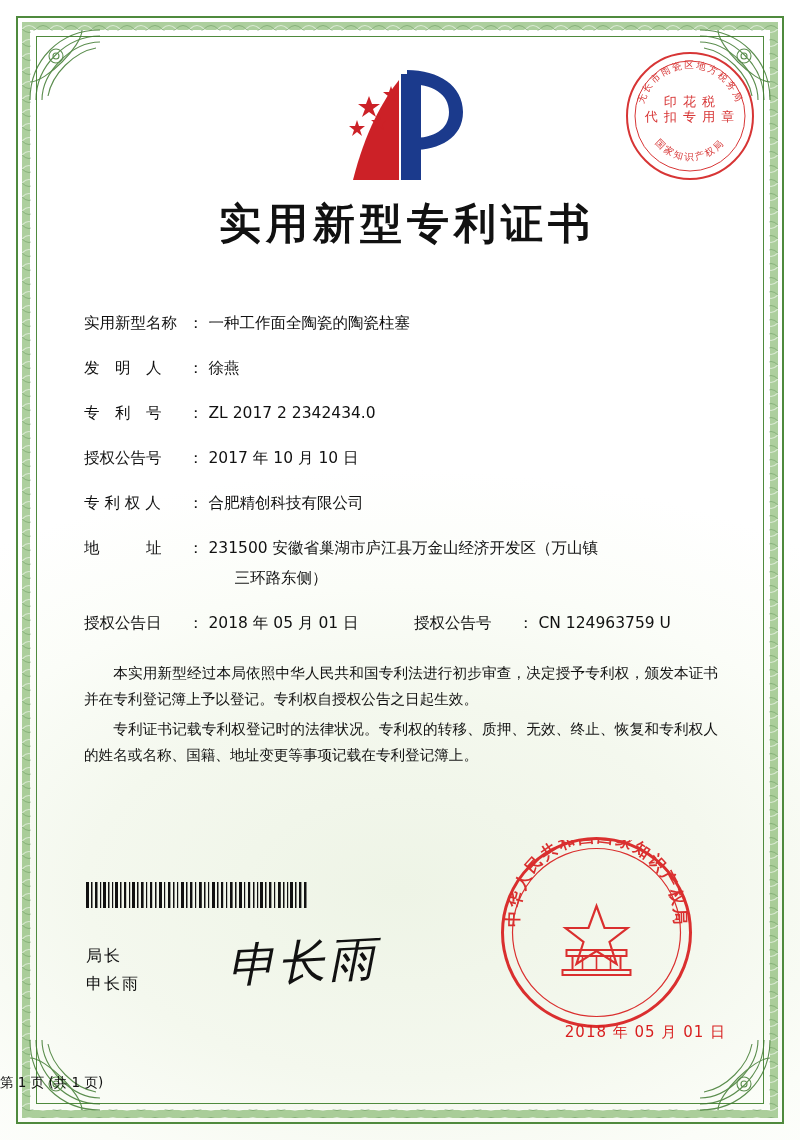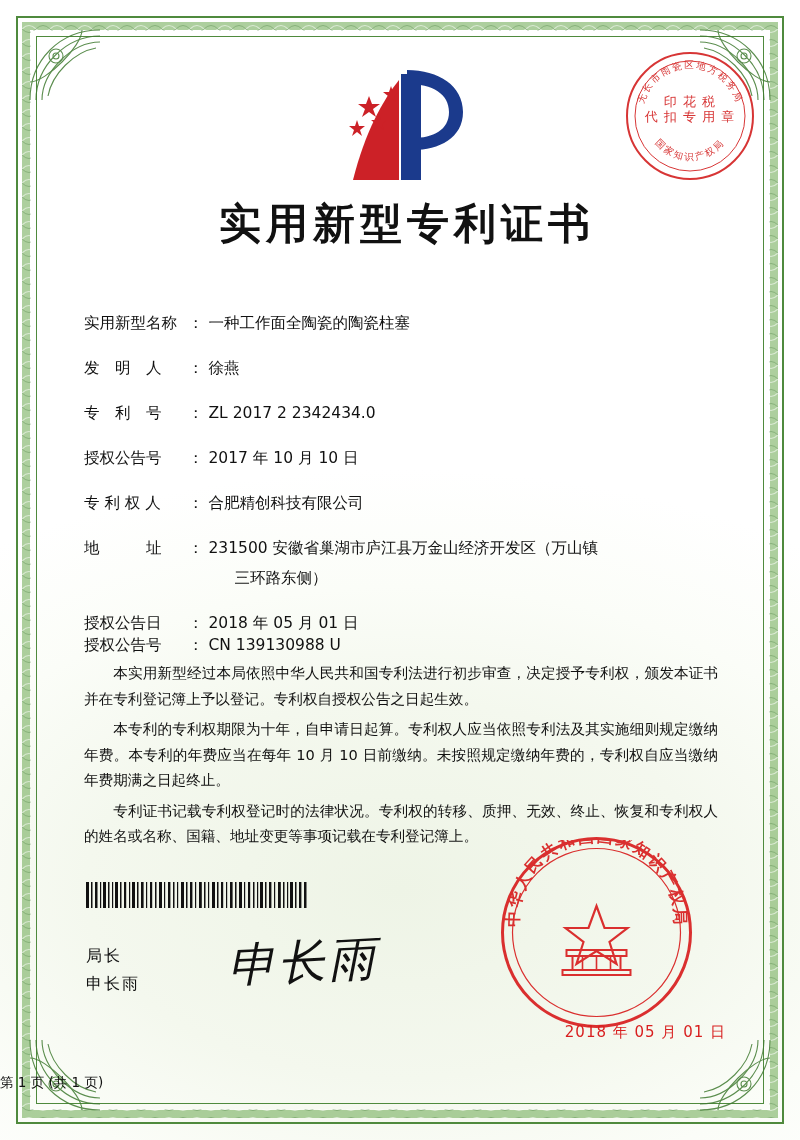--- a/index.html
+++ b/index.html
@@ -139,21 +139,20 @@
   .field-value .line2 {
     display: block;
     margin-top: 8px;
     margin-left: 26px;
   }
   .row-two-col {
     display: flex;
     align-items: flex-start;
     margin-bottom: 10px;
     line-height: 22px;
-    flex-direction: column;
   }
   .col-left { width: 330px; display: flex; }
   .col-right { display: flex; }
   .col-right .field-label { width: 104px; flex: 0 0 104px; }
 
   
   .paras {
     position: absolute;
     left: 84px; top: 660px;
     width: 634px;
@@ -363,28 +362,27 @@
 
     <div class="row-two-col">
       <span class="col-left">
         <span class="field-label">授权公告日</span>
         <span class="field-colon">：</span>
         <span class="field-value">2018 年 05 月 01 日</span>
       </span>
       <span class="col-right">
         <span class="field-label">授权公告号</span>
         <span class="field-colon">：</span>
-        <span class="field-value">CN 139130988 U</span>
+        <span class="field-value">CN 124963759 U</span>
       </span>
     </div>
   </div>
 
   <div class="paras">
     <p>本实用新型经过本局依照中华人民共和国专利法进行初步审查，决定授予专利权，颁发本证书并在专利登记簿上予以登记。专利权自授权公告之日起生效。</p>
-    <p>本专利的专利权期限为十年，自申请日起算。专利权人应当依照专利法及其实施细则规定缴纳年费。本专利的年费应当在每年 10 月 10 日前缴纳。未按照规定缴纳年费的，专利权自应当缴纳年费期满之日起终止。</p>
     <p>专利证书记载专利权登记时的法律状况。专利权的转移、质押、无效、终止、恢复和专利权人的姓名或名称、国籍、地址变更等事项记载在专利登记簿上。</p>
   </div>
 
   <svg class="barcode" viewBox="0 0 222 26" preserveAspectRatio="none">
     <g fill="#111">
       <rect x="0" y="0" width="3" height="26"></rect>
         <rect x="5" y="0" width="1.5" height="26"></rect>
       <rect x="9" y="0" width="2.5" height="26"></rect>
         <rect x="14" y="0" width="1.2" height="26"></rect>
       <rect x="17" y="0" width="3" height="26"></rect>

